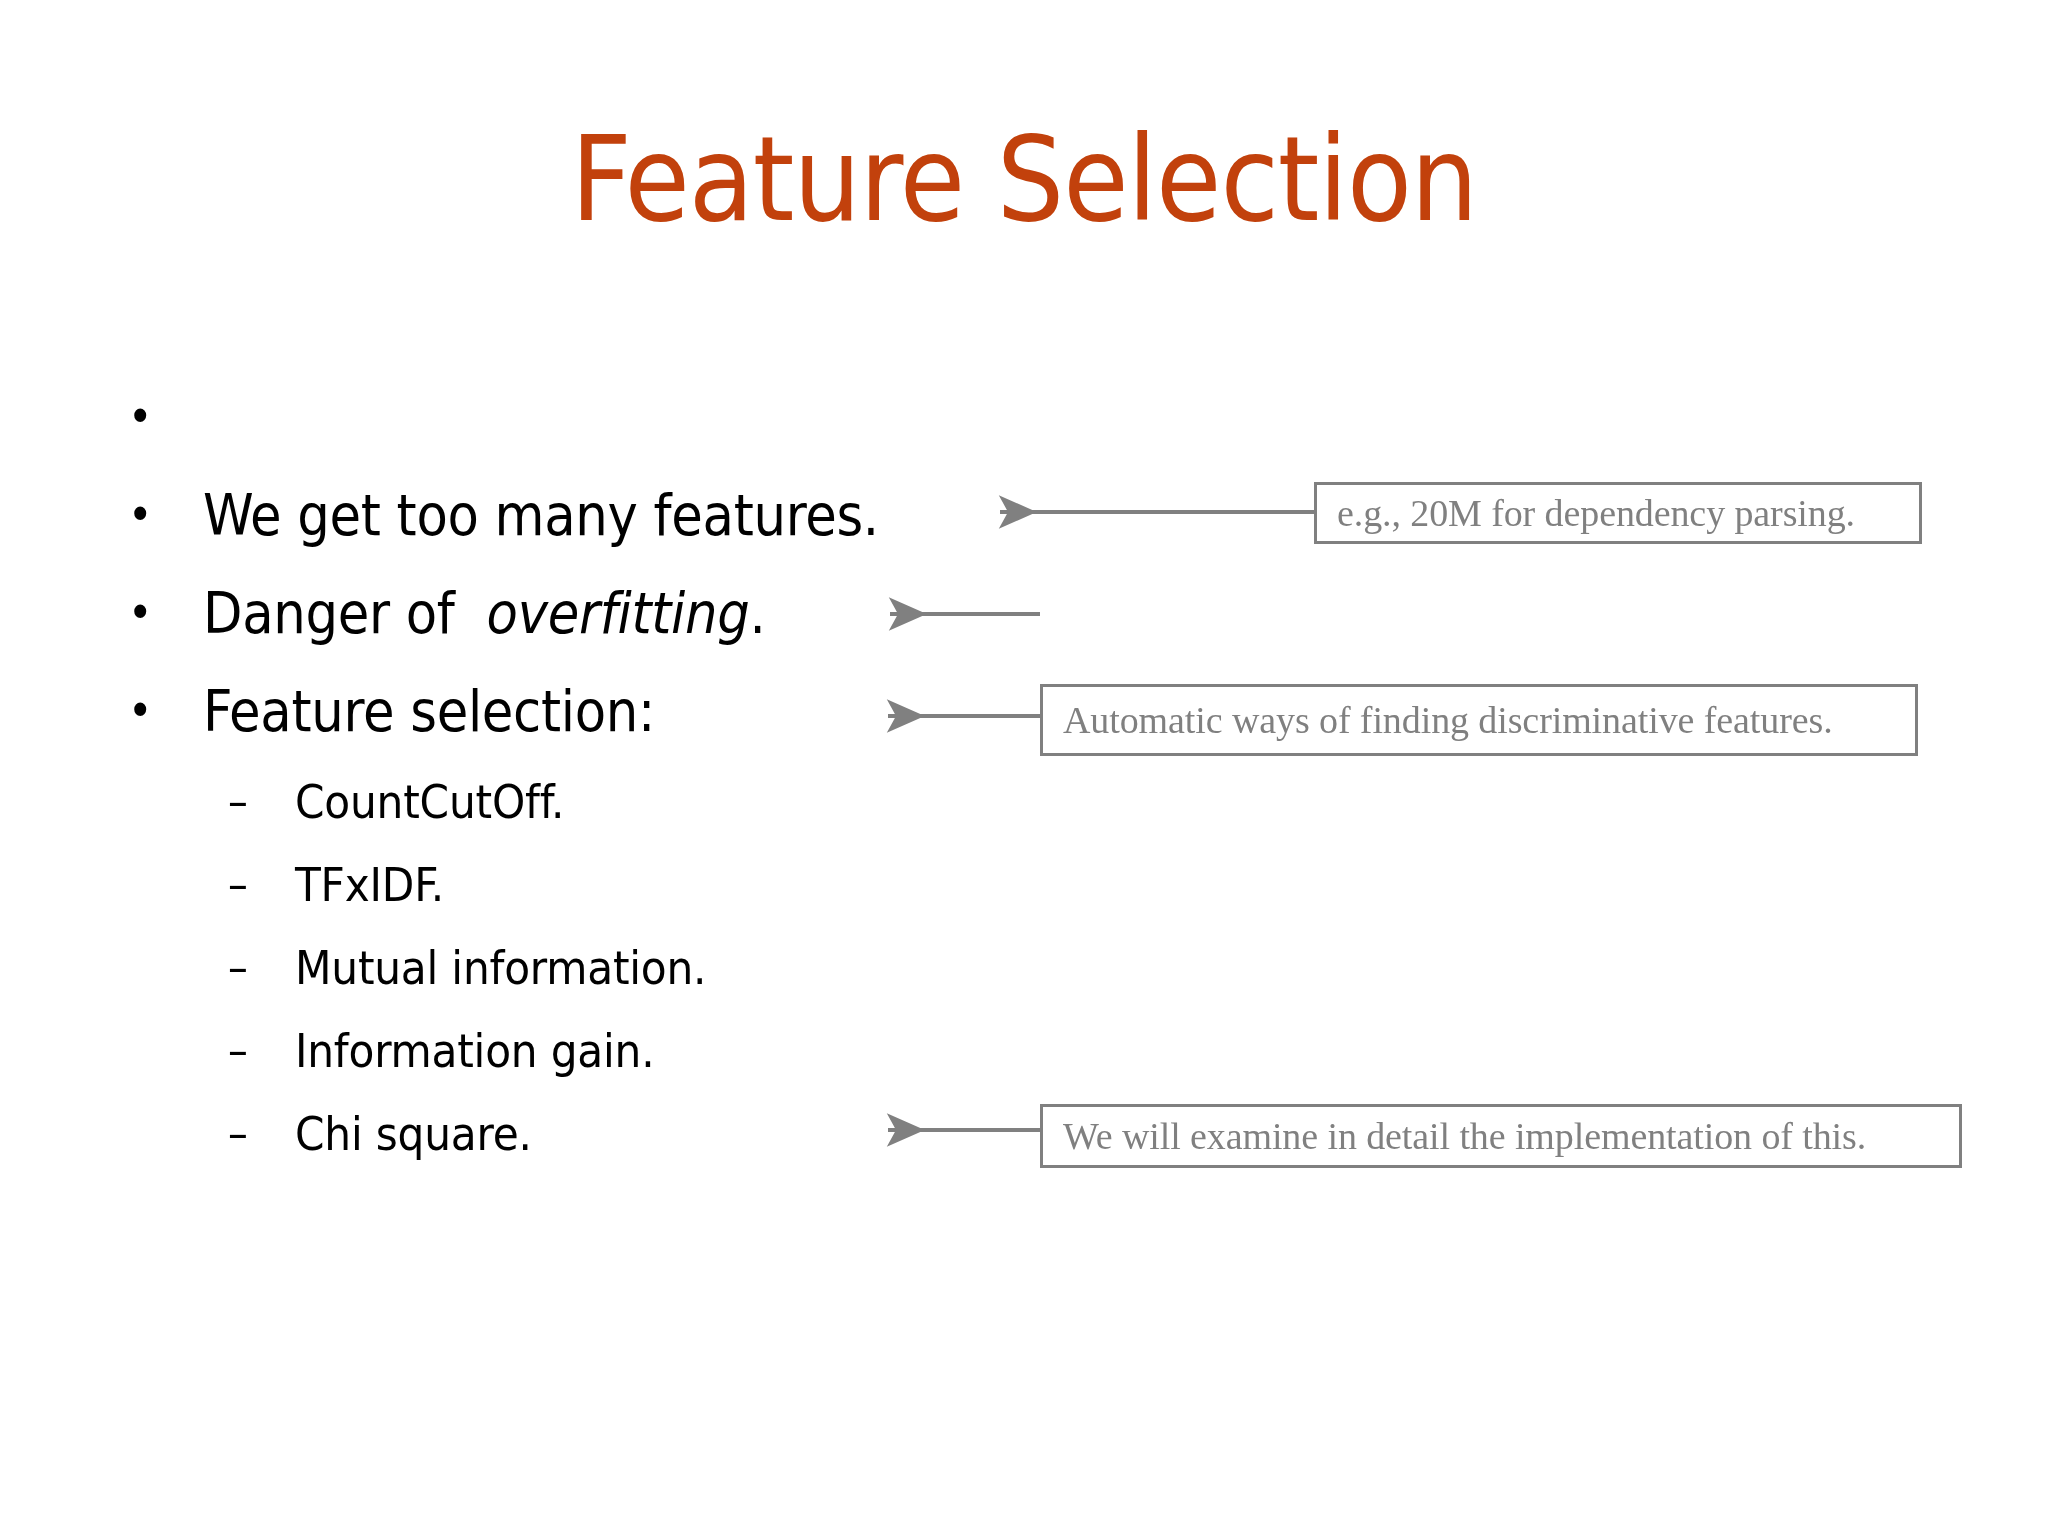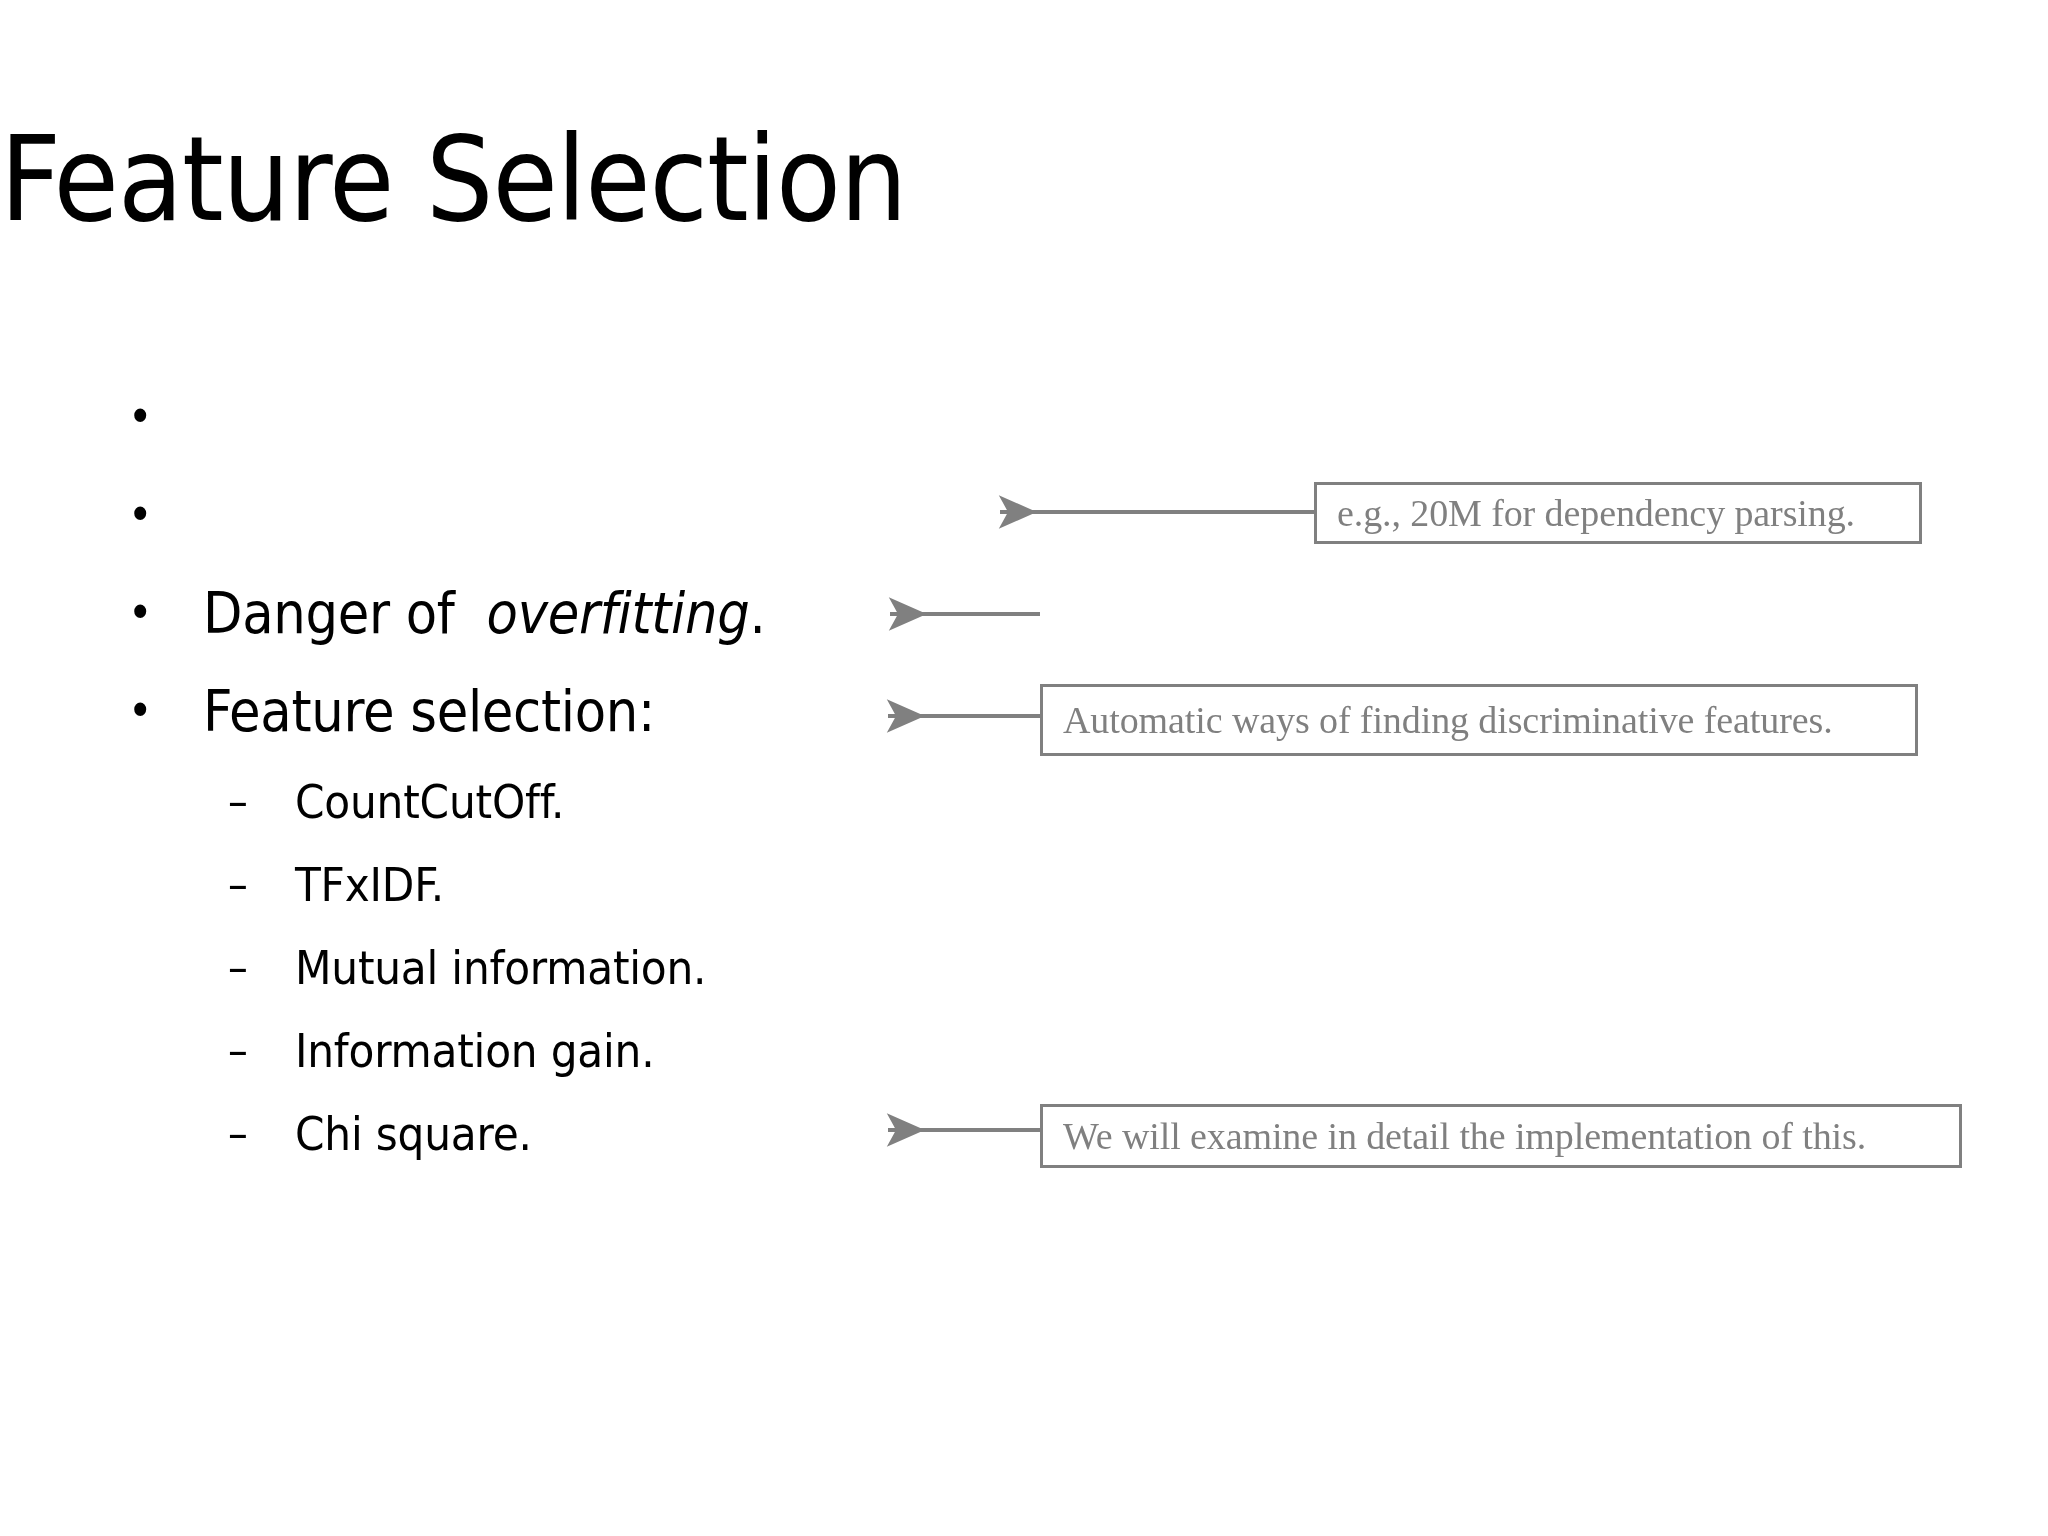--- a/index.html
+++ b/index.html
@@ -16,27 +16,27 @@
     font-family: "Liberation Sans", sans-serif;
     color: #000000;
   }
 
   
   #slide-title {
     position: absolute;
     left: 0;
     top: 118px;
     width: 2048px;
-    text-align: left;
+    text-align: center;
     font-family: "DejaVu Sans Condensed", "Liberation Sans Narrow", "Liberation Sans", sans-serif;
     font-size: 118px;
     font-weight: 400;
     line-height: 1.05;
     letter-spacing: -1px;
-    color: #000000;
+    color: #c2410c;
     white-space: nowrap;
   }
 
   
   #body-list {
     position: absolute;
     left: 0;
     top: 368px;
     width: 1100px;
   }
@@ -122,21 +122,21 @@
 
   <div id="slide-title">Feature Selection</div>
 
   <div id="body-list">
 
     <div class="lvl1">
       <span class="marker">•</span>
     </div>
 
     <div class="lvl1">
-      <span class="marker">•</span>
+      <span class="marker">•</span><span>We get too many features.</span>
     </div>
 
     <div class="lvl1">
       <span class="marker">•</span><span>Danger of </span><em class="italic-term">overfitting</em><span>.</span>
     </div>
 
     <div class="lvl1">
       <span class="marker">•</span><span>Feature selection:</span>
     </div>
 

